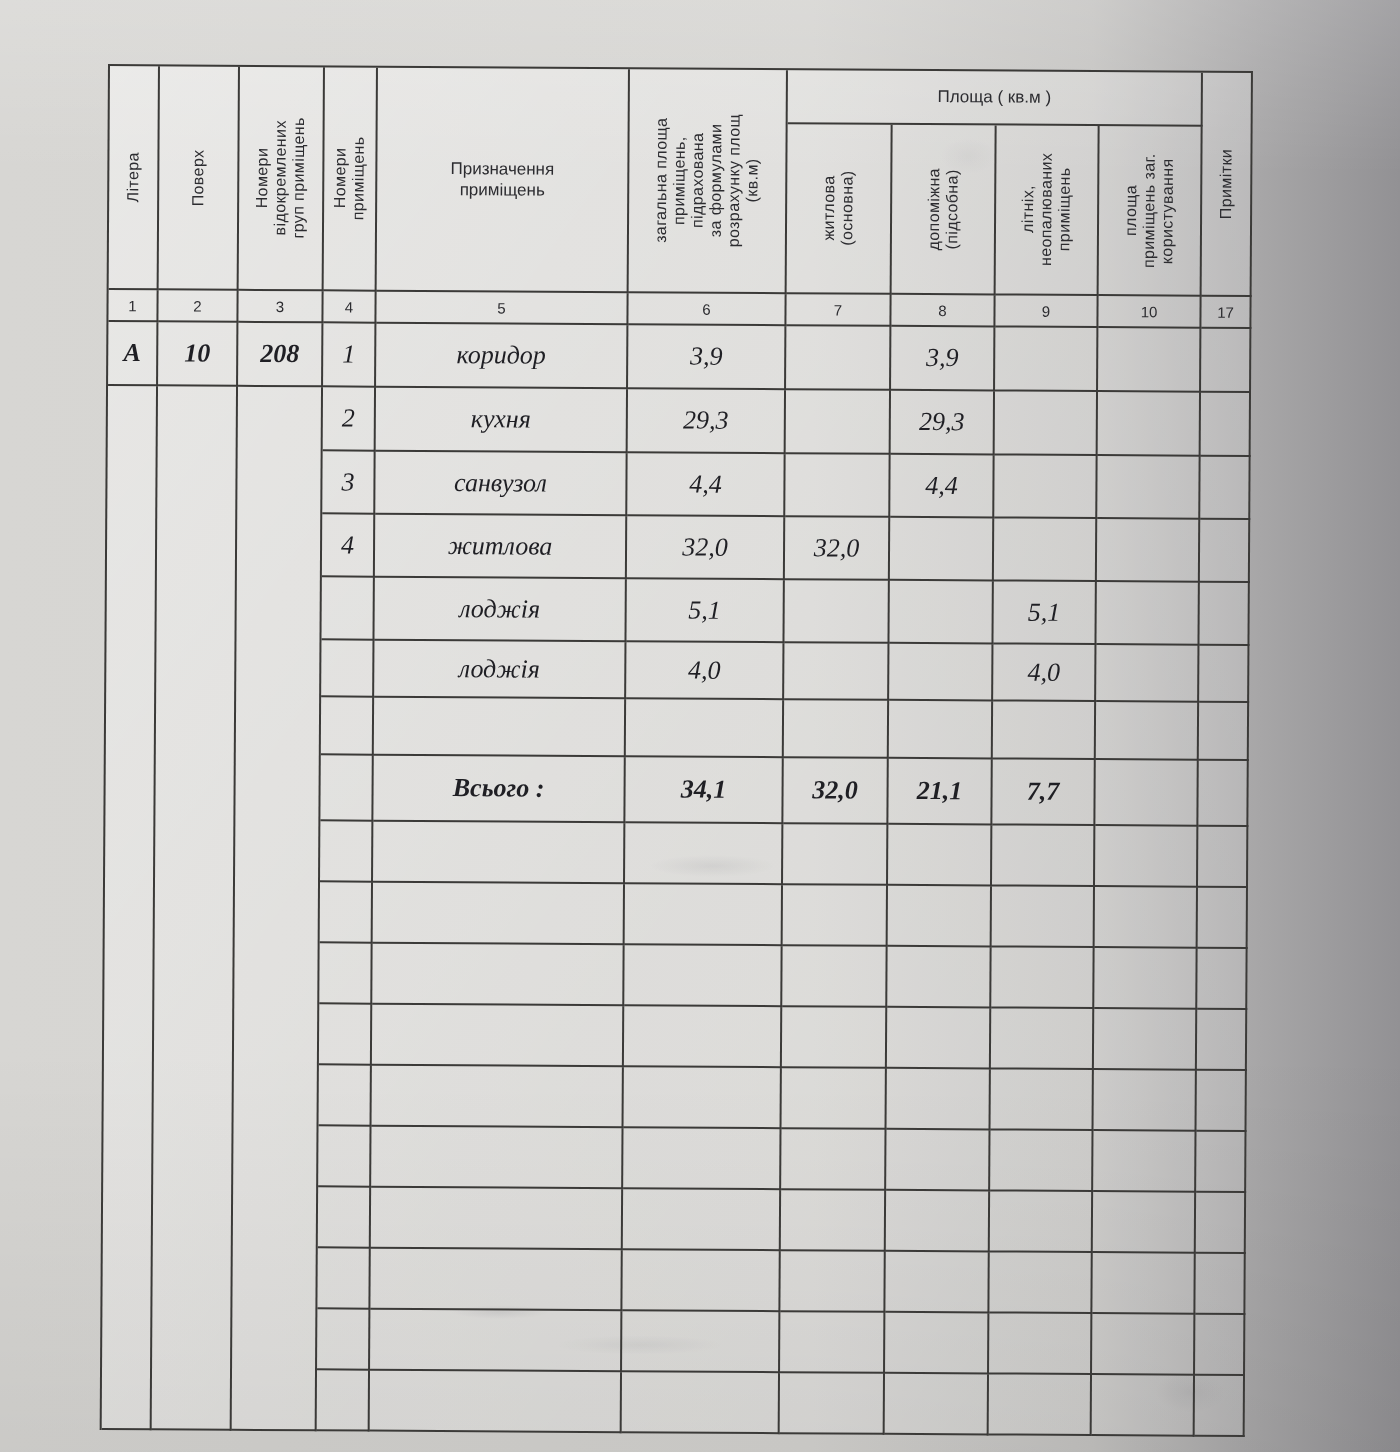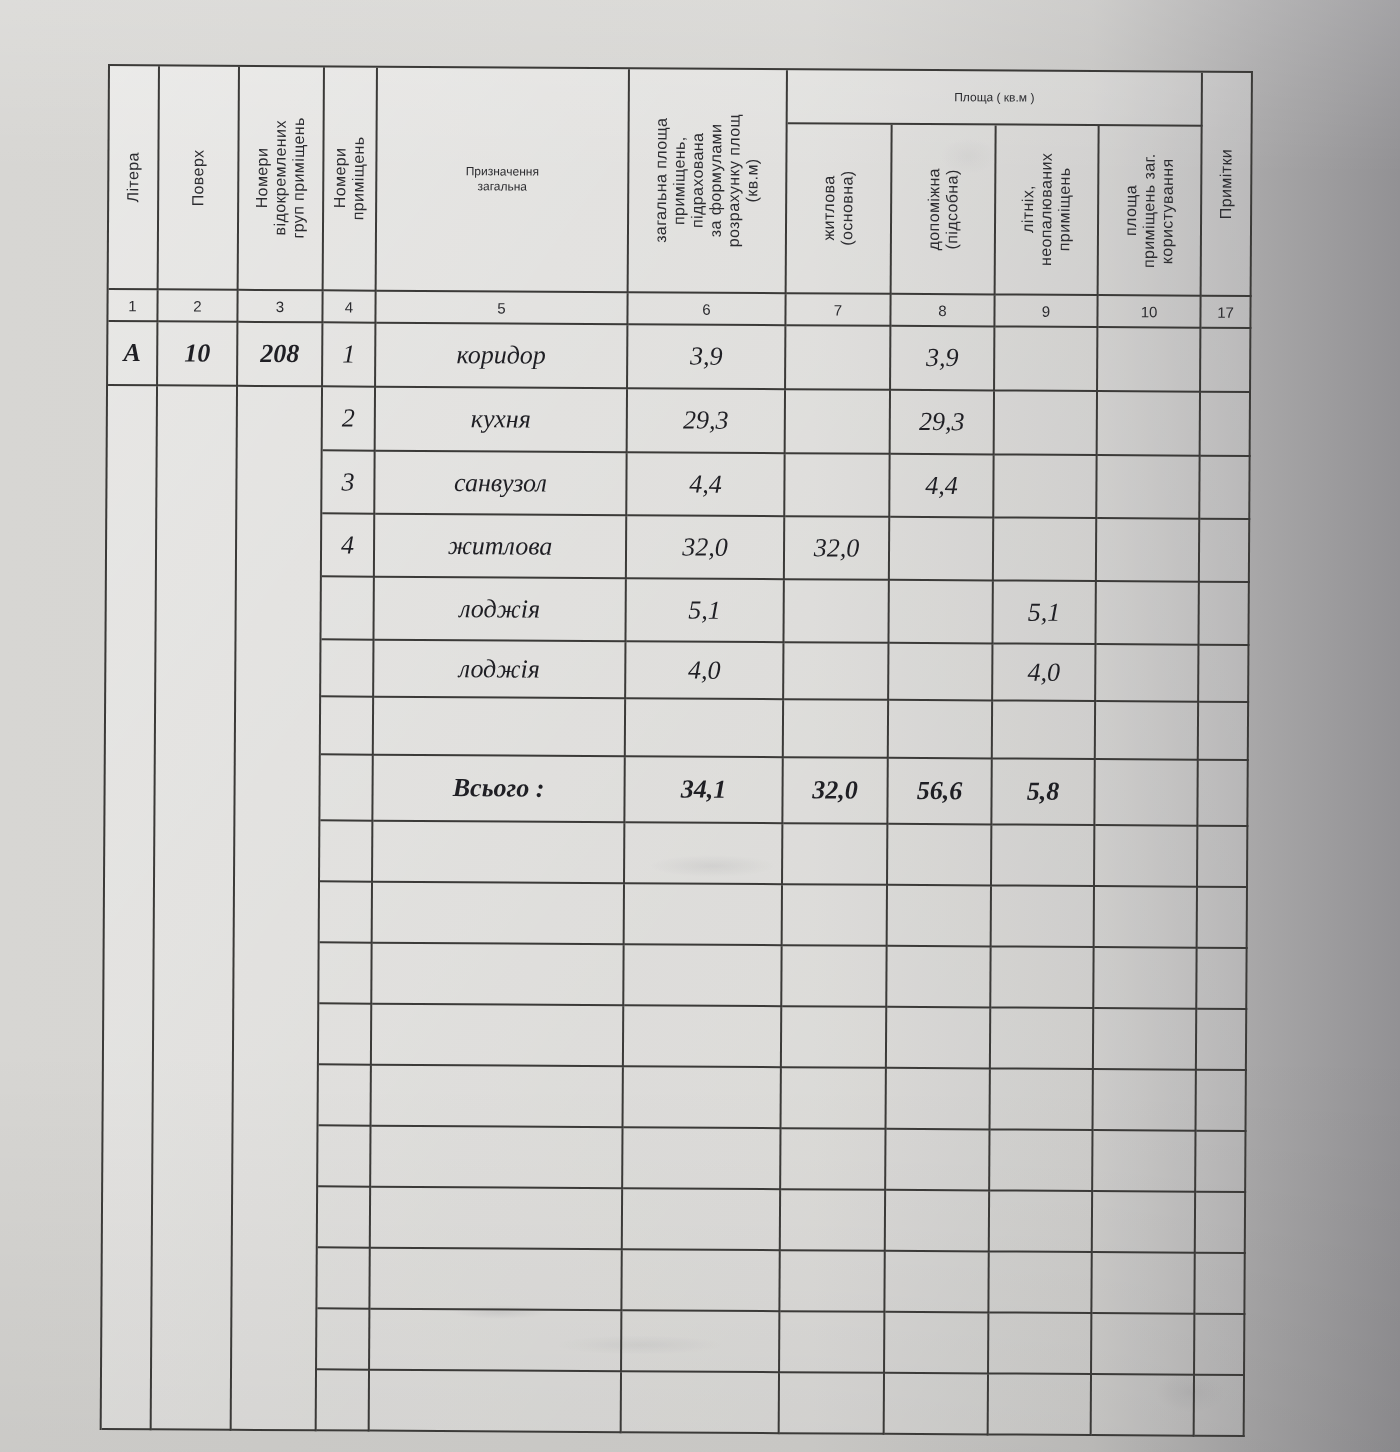--- a/index.html
+++ b/index.html
@@ -37,21 +37,21 @@
     writing-mode:vertical-rl;
     transform:rotate(180deg);
     white-space:pre-line;
     text-align:center;
     font-size:16px;line-height:1.14;
     letter-spacing:0.4px;
     color:#2c2c30;
   }
   .hh{
     white-space:pre-line;text-align:center;
-    font-size:12px;line-height:1.25;color:#2c2c30;
+    font-size:17px;line-height:1.25;color:#2c2c30;
   }
   .num{font-size:15px;color:#2c2c30;}
   .data{
     font-family:"Liberation Serif",serif;
     font-style:italic;
     font-size:26px;
     color:#1f1f24;
   }
   .bold{font-weight:bold;}
 </style>
@@ -70,21 +70,21 @@
       <span class="v">Номери
 відокремлених
 груп приміщень</span>
     </div>
   <div class="c" style="grid-area:1/4/3/5">
       <span class="v">Номери
 приміщень</span>
     </div>
   <div class="c" style="grid-area:1/5/3/6">
       <span class="hh">Призначення
-загальна</span>
+приміщень</span>
     </div>
   <div class="c" style="grid-area:1/6/3/7">
       <span class="v">загальна площа
 приміщень,
 підрахована
 за формулами
 розрахунку площ
 (кв.м)</span>
     </div>
 
@@ -193,22 +193,22 @@
   <div class="c" style="grid-area:10/7/11/8"></div>
   <div class="c" style="grid-area:10/8/11/9"></div>
   <div class="c" style="grid-area:10/9/11/10"></div>
   <div class="c" style="grid-area:10/10/11/11"></div>
   <div class="c" style="grid-area:10/11/11/12"></div>
 
   <div class="c" style="grid-area:11/4/12/5"></div>
   <div class="c data bold" style="grid-area:11/5/12/6">Всього :</div>
   <div class="c data bold" style="grid-area:11/6/12/7">34,1</div>
   <div class="c data bold" style="grid-area:11/7/12/8">32,0</div>
-  <div class="c data bold" style="grid-area:11/8/12/9">56,6</div>
-  <div class="c data bold" style="grid-area:11/9/12/10">5,8</div>
+  <div class="c data bold" style="grid-area:11/8/12/9">21,1</div>
+  <div class="c data bold" style="grid-area:11/9/12/10">7,7</div>
   <div class="c" style="grid-area:11/10/12/11"></div>
   <div class="c" style="grid-area:11/11/12/12"></div>
 
 <div class="c" style="grid-area: 12 / 4 / 13 / 5;"></div>
     <div class="c" style="grid-area: 12 / 5 / 13 / 6;"></div>
     <div class="c" style="grid-area: 12 / 6 / 13 / 7;"></div>
     <div class="c" style="grid-area: 12 / 7 / 13 / 8;"></div>
     <div class="c" style="grid-area: 12 / 8 / 13 / 9;"></div>
     <div class="c" style="grid-area: 12 / 9 / 13 / 10;"></div>
     <div class="c" style="grid-area: 12 / 10 / 13 / 11;"></div>

